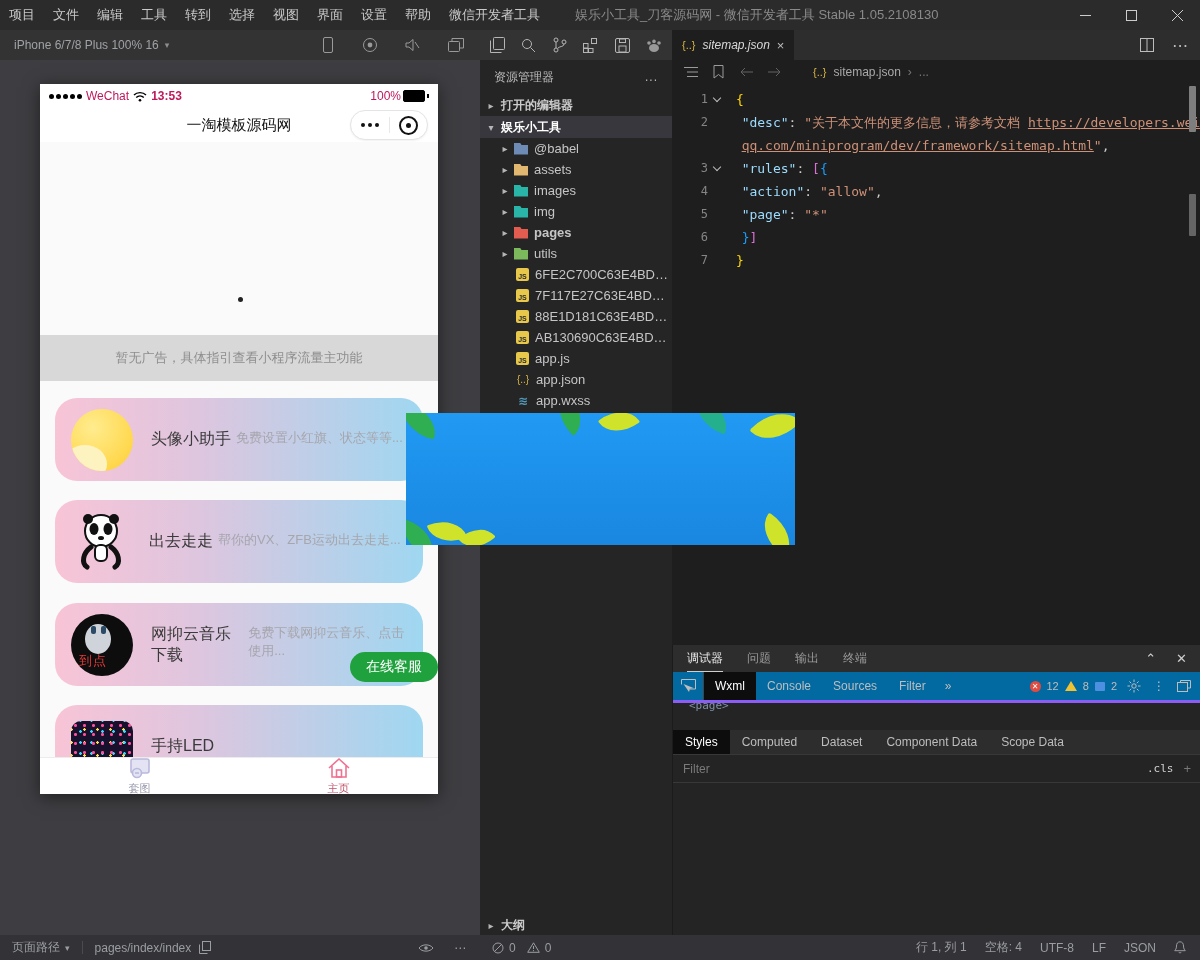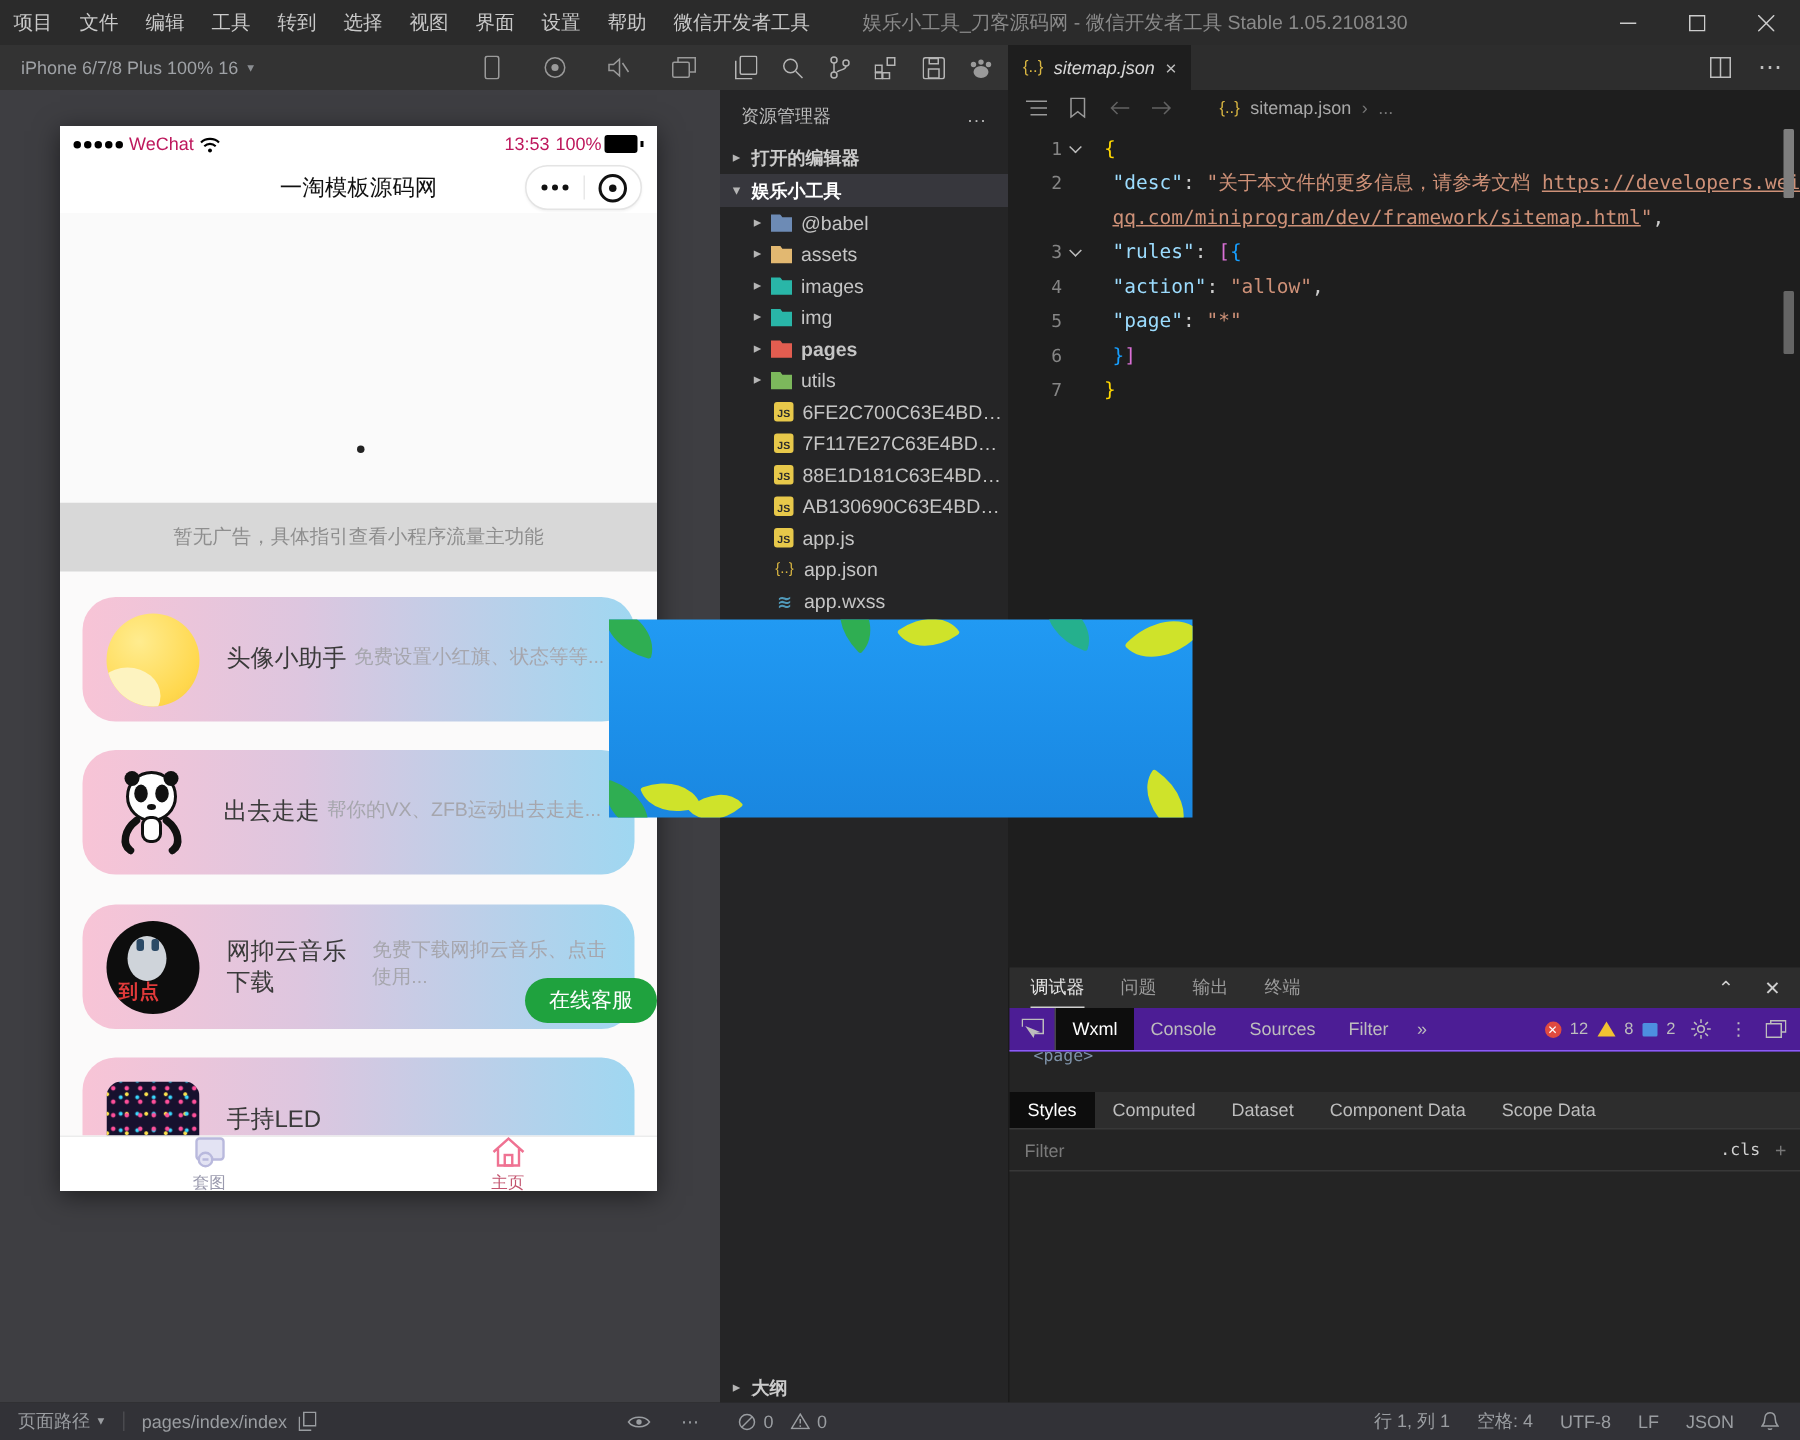--- a/index.html
+++ b/index.html
@@ -29,21 +29,21 @@
   .tab .close{color:#bdbdbd;font-style:normal;font-size:13px}
   .tabs-right{position:absolute;right:12px;top:0;bottom:0;display:flex;align-items:center;gap:18px;color:#bdbdbd}
 
   
   .simarea{position:absolute;top:60px;left:0;width:480px;height:875px;background:#3e3e42}
   .phone{position:absolute;left:40px;top:24px;width:398px;height:710px;background:#fff;
          box-shadow:0 3px 16px rgba(0,0,0,.5)}
   .p-status{height:24px;display:flex;align-items:center;padding:0 9px;font-size:12px;color:#be185d;gap:4px}
   .sig-dots{display:flex;gap:2px;align-items:center}
   .sig-dots i{width:5px;height:5px;border-radius:50%;background:#000}
-  .p-time{flex:1;text-align:right;font-weight:normal}
+  .p-time{flex:1;text-align:left;font-weight:bold}
   .battery{display:flex;align-items:center;gap:2px}
   .batt-body{width:20px;height:10px;border:1px solid #000;border-radius:2px;background:#000}
   .batt-tip{width:2px;height:4px;background:#000}
   .p-nav{height:34px;display:flex;align-items:center;justify-content:center;font-size:15px;color:#111;position:relative}
   .capsule{position:absolute;right:10px;top:2px;width:76px;height:28px;border:1px solid #e4e4e4;border-radius:15px;
            background:#fff;display:flex;align-items:center;box-shadow:0 1px 2px rgba(0,0,0,.06)}
   .cap-half{flex:1;display:flex;align-items:center;justify-content:center}
   .cap-dots{display:flex;gap:3px}
   .cap-dots i{width:4px;height:4px;border-radius:50%;background:#111}
   .cap-div{width:1px;height:16px;background:#e8e8e8}
@@ -58,21 +58,21 @@
         display:flex;align-items:center;padding:0 16px;box-sizing:border-box;gap:18px}
   .c-text{display:flex;flex-direction:row;gap:5px}
   .c-title{font-size:16px;color:#3a3a3a}
   .c-sub{font-size:13px;color:#a6a6ad}
   .ic-peach{width:62px;height:62px;border-radius:50%;background:radial-gradient(circle at 35% 30%,#ffec8f,#ffd84e 70%,#f7c93e);position:relative;overflow:hidden;flex:none}
   .ic-peach::after{content:"";position:absolute;left:-8px;bottom:-12px;width:44px;height:38px;border-radius:50%;background:#fdf3c0}
   .ic-panda{width:60px;height:62px;flex:none}
   .ic-rec{width:62px;height:62px;border-radius:50%;background:#0d0d0d;position:relative;flex:none;overflow:hidden}
   .rec-face{position:absolute;left:14px;top:10px;width:26px;height:30px;border-radius:50%;background:#cfd4da}
   .rec-eye{position:absolute;width:5px;height:8px;background:#2b4a66;border-radius:2px;top:12px}
-  .rec-txt{position:absolute;left:8px;bottom:6px;color:#e03a3a;font-size:13px;font-weight:bold;letter-spacing:1px}
+  .rec-txt{position:absolute;left:8px;bottom:6px;color:#e03a3a;font-size:13px;font-weight:normal;letter-spacing:1px}
   .ic-led{width:62px;height:52px;border-radius:10px;flex:none;background:#17112e;
           background-image:radial-gradient(#ff4f9a 1.2px,transparent 1.8px),radial-gradient(#39d9ff 1px,transparent 1.6px),radial-gradient(#ffe34d 1px,transparent 1.5px);
           background-size:9px 9px,11px 11px,13px 13px;background-position:0 0,4px 5px,7px 2px}
   .service{position:absolute;right:0;top:510px;width:88px;height:30px;border-radius:15px;
            display:flex;align-items:center;justify-content:center;color:#fff;font-size:14px;z-index:5}
   .tabbar{position:absolute;bottom:0;height:36px;left:0;right:0;background:#fff;border-top:1px solid #ececec;display:flex}
   .tb-item{flex:1;display:flex;flex-direction:column;align-items:center;justify-content:center;gap:2px;font-size:11px}
 
   
   .explorer{position:absolute;top:60px;left:480px;width:192px;height:875px;background:#252526;font-size:13px}
@@ -109,21 +109,21 @@
   .tk-url{color:#ce9178;text-decoration:underline}
   .tk-b1{color:#ffd700}.tk-b2{color:#da70d6}.tk-b3{color:#179fff}
   .scroll-mark{position:absolute;right:4px;width:7px;background:#7e7e7e;border-radius:1px}
 
   
   .debugger{position:absolute;left:672px;top:645px;width:528px;height:290px;background:#242424;border-left:1px solid #1b1b1b;font-size:12px}
   .dbg-head{height:27px;background:#2d2d2d;display:flex;align-items:center;padding-left:14px;gap:24px;color:#9a9a9a}
   .dbg-tab{height:100%;display:flex;align-items:center;box-sizing:border-box}
   .dbg-tab.active{color:#e7e7e7;border-bottom:1px solid #cfcfcf}
   .dbg-head-icons{margin-left:auto;display:flex;gap:20px;margin-right:14px;color:#cfcfcf;font-size:13px}
-  .chrome-bar{height:28px;background:#4c1d95;display:flex;align-items:center;border-bottom:1px solid #8b5cf6}
+  .chrome-bar{height:28px;background:#0369a1;display:flex;align-items:center;border-bottom:3px solid #8b5cf6}
   .inspect-box{width:30px;height:100%;display:flex;align-items:center;justify-content:center;border-right:1px solid #454545}
   .ct{padding:0 11px;height:100%;display:flex;align-items:center;color:#bdbdbd}
   .ct.active{background:#0d0d0d;color:#fff}
   .ct-more{color:#bdbdbd;padding:0 8px}
   .counts{margin-left:auto;display:flex;align-items:center;gap:6px;color:#bdbdbd;font-size:11px}
   .err-dot{width:11px;height:11px;border-radius:50%;background:#e04a3f;color:#fff;font-size:8px;display:flex;align-items:center;justify-content:center}
   .warn-tri{width:0;height:0;border-left:6px solid transparent;border-right:6px solid transparent;border-bottom:10px solid #f1c232}
   .info-sq{width:10px;height:9px;background:#4d8fe0;border-radius:1px}
   .chrome-right{display:flex;align-items:center;gap:12px;margin:0 10px 0 10px;color:#bdbdbd}
   .wxml-area{height:27px;color:#7e92a8;font-family:"DejaVu Sans Mono",monospace;font-size:11px;padding:0 0 0 16px;display:flex;align-items:flex-start;overflow:hidden}

